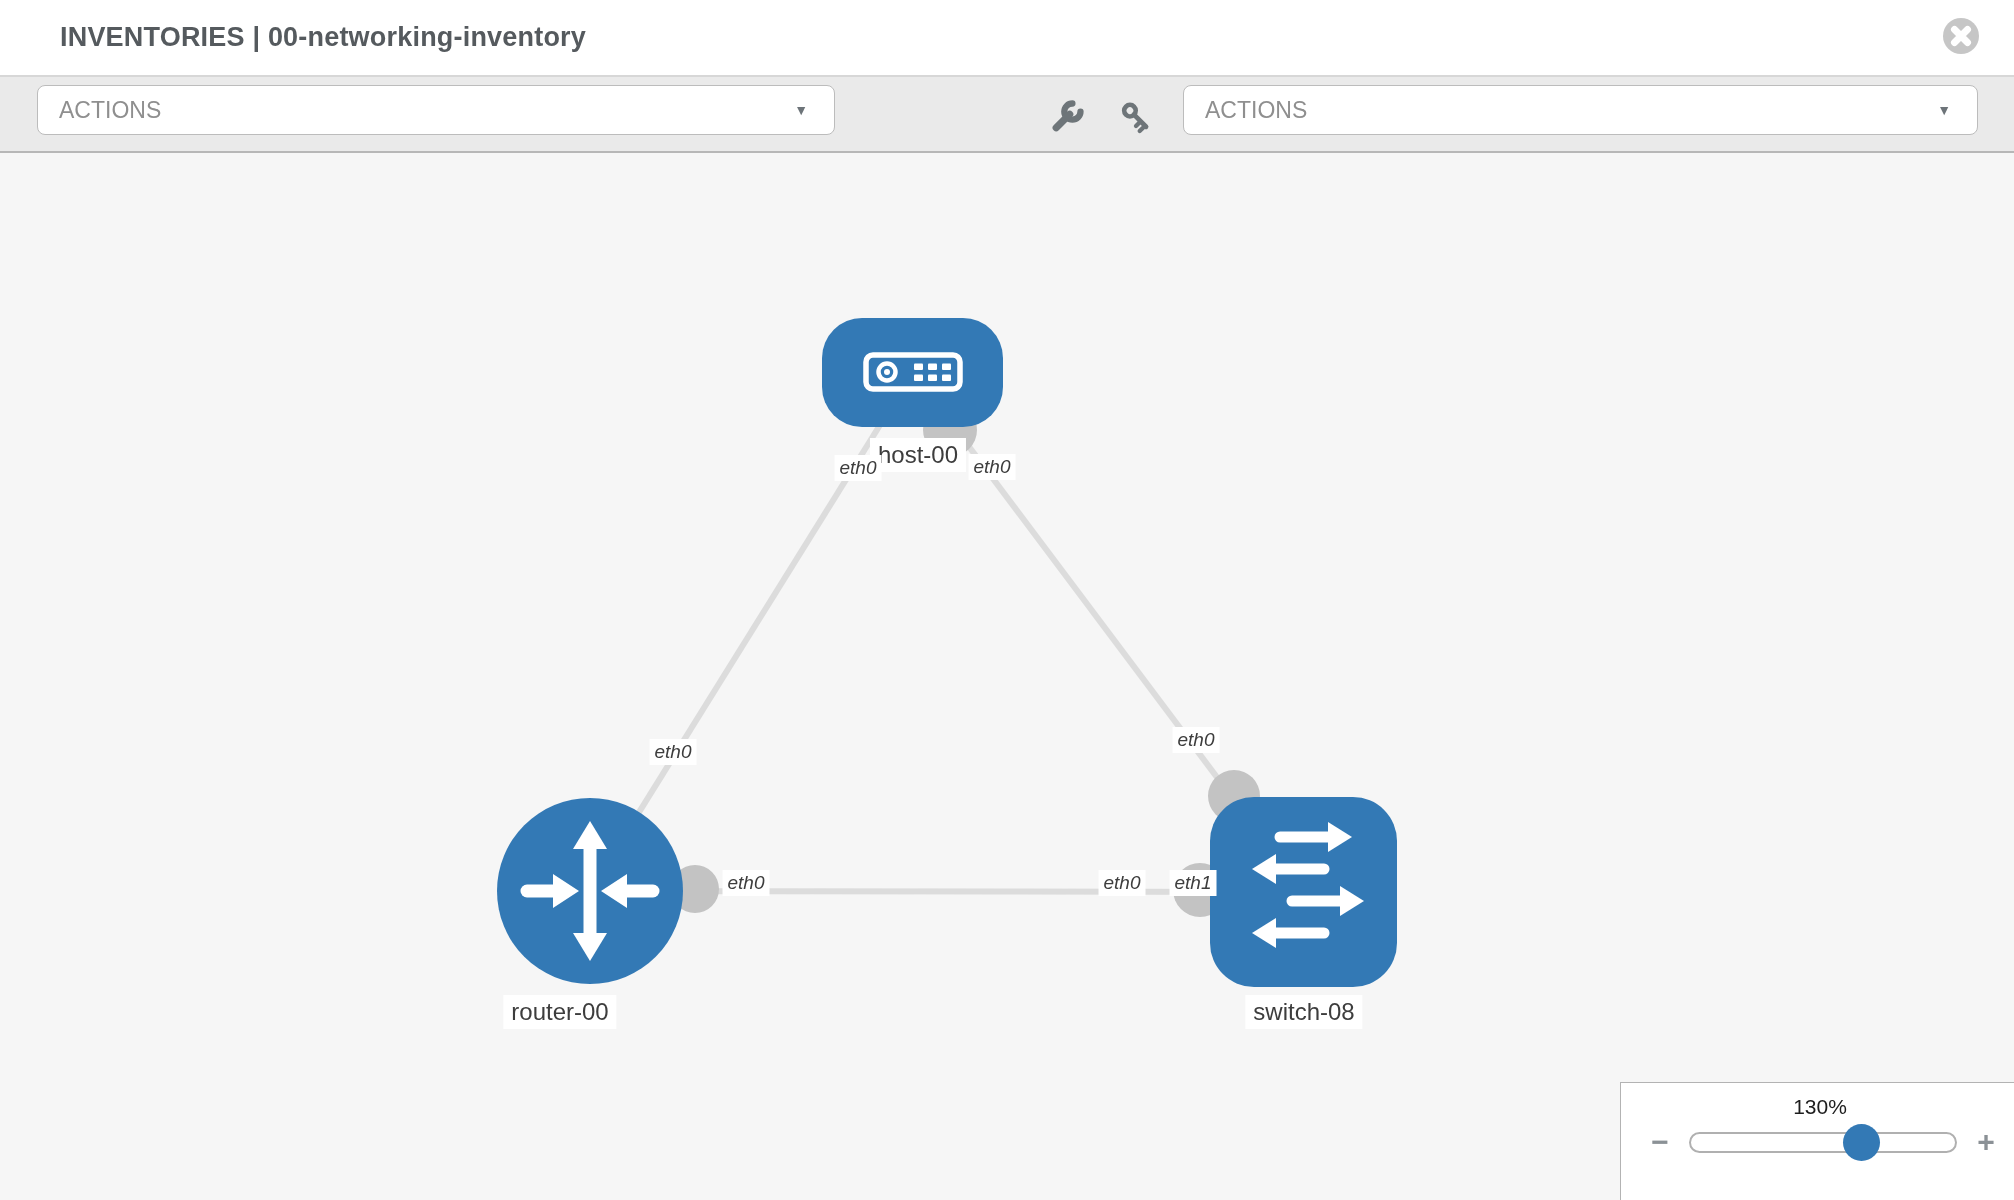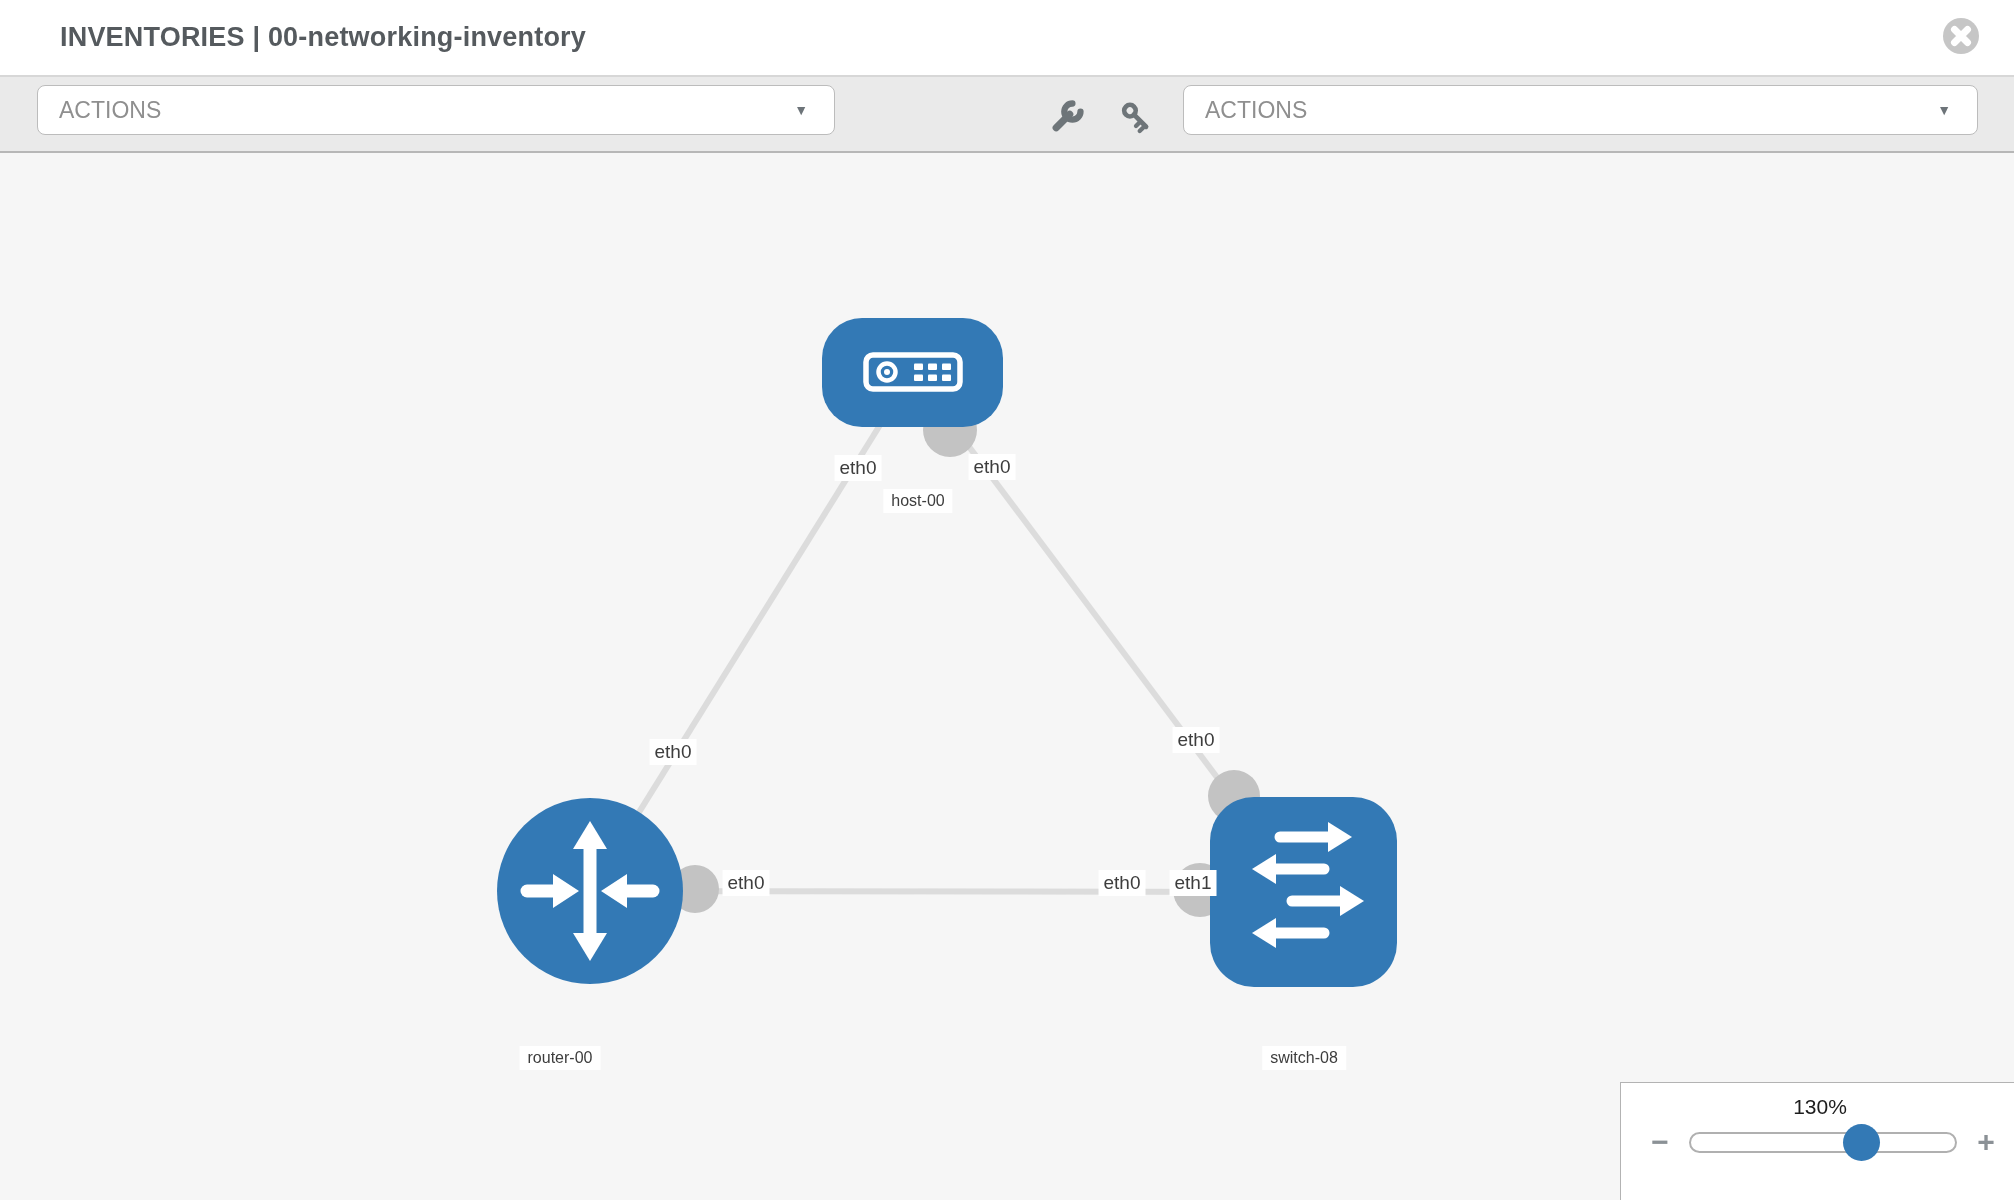--- a/index.html
+++ b/index.html
@@ -31,22 +31,22 @@
 
   
   .canvas { position:relative; width:2014px; height:1047px; background:#f6f6f6;
             overflow:hidden; }
   .links-svg { position:absolute; left:0; top:0; }
   .link-line { stroke:#dcdcdc; stroke-width:6; }
   .port { fill:#c3c3c3; }
 
   .lbl { position:absolute; transform:translate(-50%,-50%); background:#ffffff;
          color:#3d3d3d; white-space:nowrap; }
-  .iface-lbl { font-size:19px; padding:2px 5px; }
-  .node-lbl  { font-size:16px; padding:3px 8px;margin-top:46px; }
+  .iface-lbl { font-size:19px; padding:2px 5px;font-style:italic; }
+  .node-lbl  { font-size:24px; padding:3px 8px; }
 
   
   .zoom-panel { position:absolute; left:1620px; top:929px; width:400px; height:300px;
                 background:#ffffff; border:1px solid #b3b3b3; }
   .zoom-level { text-align:center; margin-top:12px; font-size:21px; color:#1d1d1d; }
   .zoom-row { display:flex; align-items:center; margin-top:8px; padding-left:24px; }
   .zoom-btn { font-size:30px; font-weight:900; color:#8b9196; width:30px;
               text-align:center; cursor:pointer; line-height:30px; }
   .zoom-track { position:relative; width:268px; height:21px; border:2px solid #b0b0b0;
                 border-radius:11px; background:#ffffff; margin:0 14px; cursor:pointer; }

